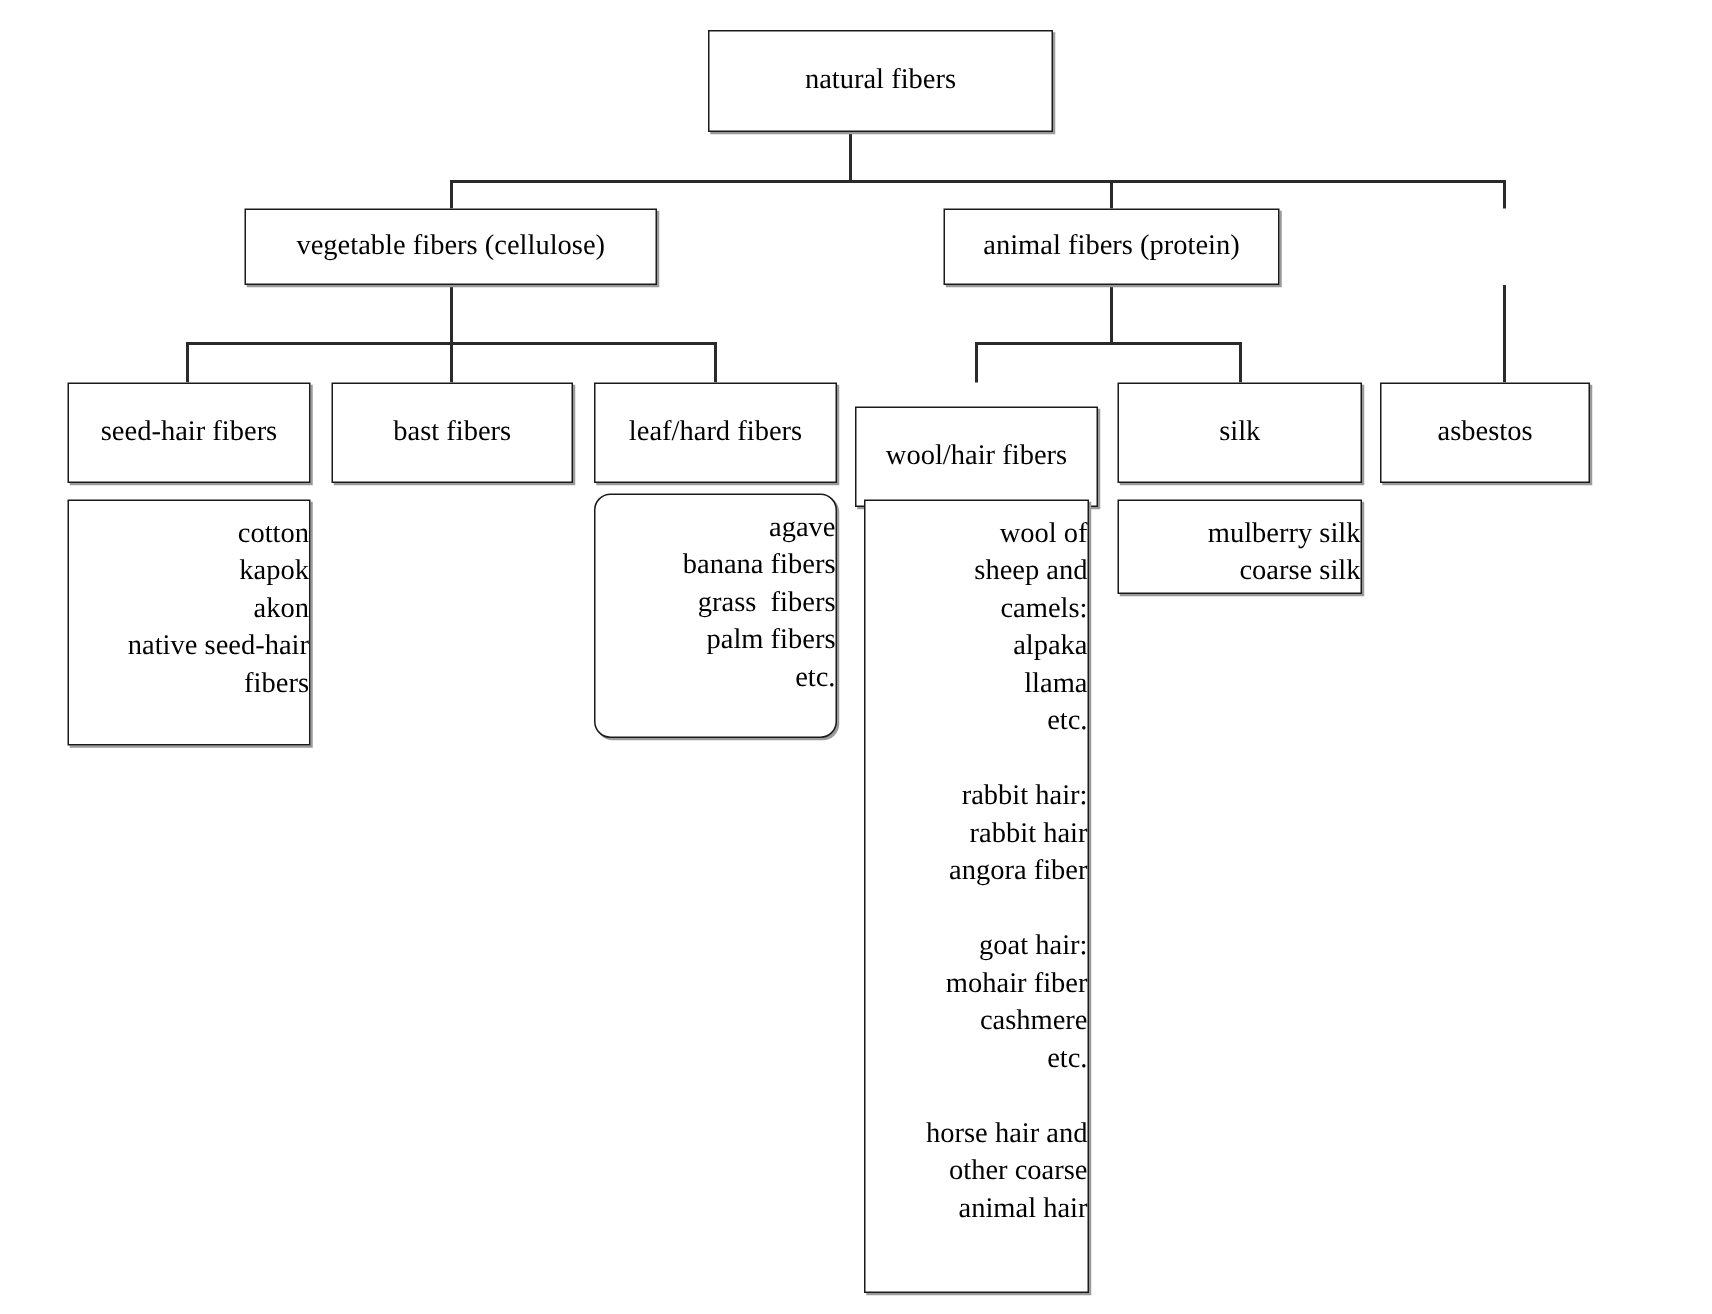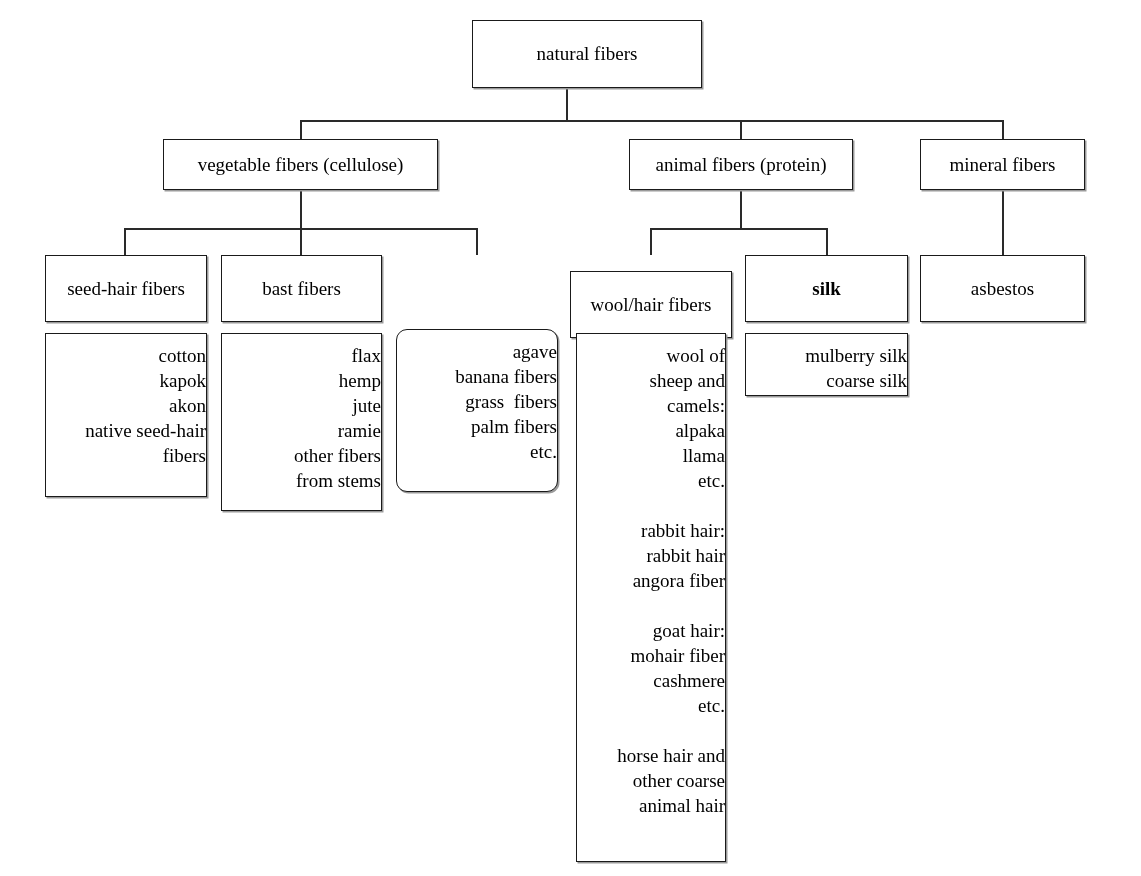--- a/index.html
+++ b/index.html
@@ -92,61 +92,53 @@
   </div>
 
   <div class="node titlebox" style="left:163px; top:139px; width:275px; height:51px;">
     <span class="label">vegetable fibers (cellulose)</span>
   </div>
 
   <div class="node titlebox" style="left:629px; top:139px; width:224px; height:51px;">
     <span class="label">animal fibers (protein)</span>
   </div>
 
-  <div class="node titlebox" style="left:920px; top:139px; width:165px; height:51px;">
-    <span class="label">mineral fibers</span>
-  </div>
 
   <div class="node titlebox" style="left:45px; top:255px; width:162px; height:67px;">
     <span class="label">seed-hair fibers</span>
   </div>
 
   <div class="node titlebox" style="left:221px; top:255px; width:161px; height:67px;padding-left:16px;">
     <span class="label">bast fibers</span>
   </div>
 
+  <div class="node titlebox" style="left:396px; top:255px; width:162px; height:67px;">
+    <span class="label">leaf/hard fibers</span>
+  </div>
 
   <div class="node titlebox" style="left:570px; top:255px; width:162px; height:67px;margin-top:16px;">
     <span class="label">wool/hair fibers</span>
   </div>
 
-  <div class="node titlebox" style="left:745px; top:255px; width:163px; height:67px;font-weight:bold;">
+  <div class="node titlebox" style="left:745px; top:255px; width:163px; height:67px;">
     <span class="label">silk</span>
   </div>
 
-  <div class="node titlebox" style="left:920px; top:255px; width:165px; height:67px;padding-left:40px;">
+  <div class="node titlebox" style="left:920px; top:255px; width:140px; height:67px;padding-left:40px;">
     <span class="label">asbestos</span>
   </div>
 
   <div class="listbox" style="left:45px; top:333px; width:162px; height:164px;">
       <div class="line">cotton</div>
       <div class="line">kapok</div>
       <div class="line">akon</div>
       <div class="line">native seed-hair</div>
       <div class="line">fibers</div>
     </div>
 
-  <div class="listbox" style="left:221px; top:333px; width:161px; height:178px;">
-      <div class="line">flax</div>
-      <div class="line">hemp</div>
-      <div class="line">jute</div>
-      <div class="line">ramie</div>
-      <div class="line">other fibers</div>
-      <div class="line">from stems</div>
-    </div>
 
   <div class="listbox" style="left:396px; top:329px; width:162px; height:163px;border-radius:11px;">
       <div class="line">agave</div>
       <div class="line">banana fibers</div>
       <div class="line">grass  fibers</div>
       <div class="line">palm fibers</div>
       <div class="line">etc.</div>
     </div>
 
   <div class="listbox" style="left:576px; top:333px; width:150px; height:529px;">

